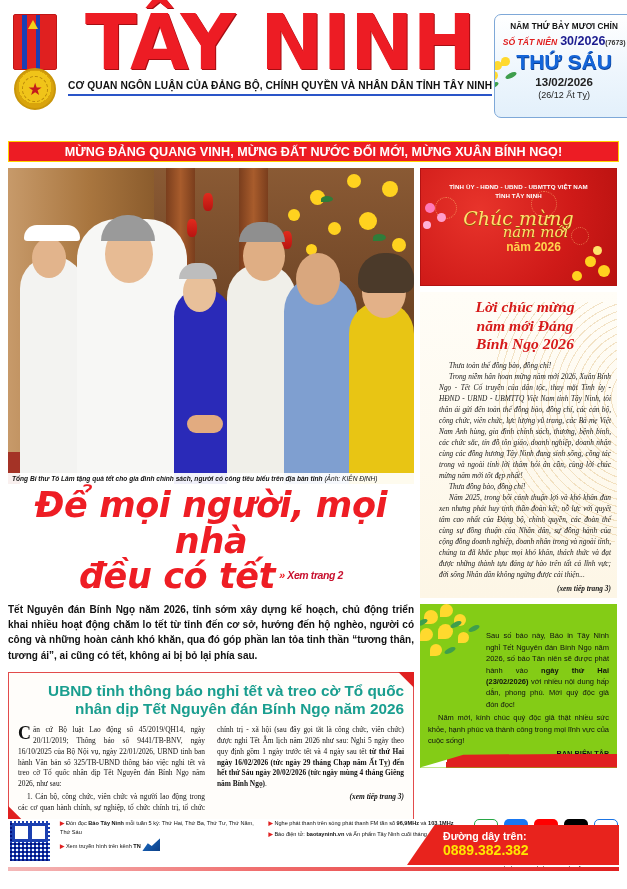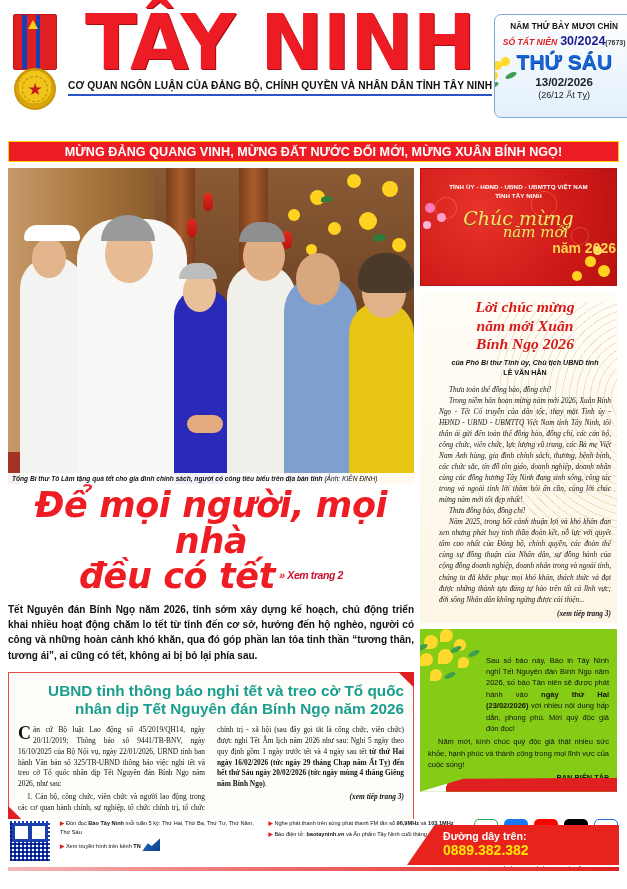--- a/index.html
+++ b/index.html
@@ -298,22 +298,22 @@
     font-family: "DejaVu Serif", serif;
     font-style: italic;
     font-size: 19px;
     margin-top: 8px;
     line-height: 0.95;
     text-shadow: 0 1px 0 #8a5b00;
   }
   .gc-script .small { display:block; font-size: 15px; margin-left: 34px; margin-top: -2px;}
   .gc-year {
     position: relative; z-index: 3;
-    text-align: right; color: #ffd34d;
-    font-size: 14px; font-weight: 700;
+    text-align: center; color: #ffd34d;
+    font-size: 12px; font-weight: 700;
     margin-top: 1px; margin-left: 30px;
   }
   .gc-fw { position:absolute; border-radius:50%; border:1px dotted rgba(255,200,120,.55); z-index:1;}
   .gc-bl { position:absolute; border-radius:50%; z-index:2; }
 
   .right-article {
     margin-top: 6px;
     position: relative;
     background: linear-gradient(180deg,#fffdf7 0%, #fdf6e6 100%);
     padding: 6px 6px 4px 19px;
@@ -481,21 +481,21 @@
         
         
         
         
         
         
       </div>
       <div class="db-l1">NĂM THỨ BẢY MƯƠI CHÍN</div>
       <div class="db-l2">
         <span class="tn">SỐ TẤT NIÊN</span>
-        <span class="num">30/2024</span><span class="paren">(7673)</span>
+        <span class="num">30/2026</span><span class="paren">(7673)</span>
       </div>
       <div class="db-l3">THỨ SÁU</div>
       <div class="db-l4">13/02/2026</div>
       <div class="db-l5">(26/12 Ất Tỵ)</div>
     </div>
   </div>
 
   <div class="slogan">MỪNG ĐẢNG QUANG VINH, MỪNG ĐẤT NƯỚC ĐỔI MỚI, MỪNG XUÂN BÍNH NGỌ!</div>
 
   <div class="sheet">
@@ -596,26 +596,22 @@
           <span>Chúc mừng</span>
           <span class="small">năm mới</span>
         </div>
         <div class="gc-year">năm 2026</div>
       </div>
 
       <div class="right-article">
         <div class="ra-watermark"></div>
         <div class="ra-title">
           <div>Lời chúc mừng</div>
-          <div>năm mới Xuân</div>
+          <div>năm mới Đảng</div>
           <div>Bính Ngọ 2026</div>
-        </div>
-        <div class="ra-byline">
-          <span>của Phó Bí thư Tỉnh ủy, Chủ tịch UBND tỉnh</span>
-          <span class="name">LÊ VĂN HẲN</span>
         </div>
         <div class="ra-body">
           <p>Thưa toàn thể đồng bào, đồng chí!</p>
           <p>Trong niềm hân hoan mừng năm mới 2026, Xuân Bính Ngọ - Tết Cổ truyền của dân tộc, thay mặt Tỉnh ủy - HĐND - UBND - UBMTTQ Việt Nam tỉnh Tây Ninh, tôi thân ái gửi đến toàn thể đồng bào, đồng chí, các cán bộ, công chức, viên chức, lực lượng vũ trang, các Bà mẹ Việt Nam Anh hùng, gia đình chính sách, thương, bệnh binh, các chức sắc, tín đồ tôn giáo, doanh nghiệp, doanh nhân cùng các đồng hương Tây Ninh đang sinh sống, công tác trong và ngoài tỉnh lời thăm hỏi ân cần, cùng lời chúc mừng năm mới tốt đẹp nhất!</p>
           <p>Thưa đồng bào, đồng chí!</p>
           <p>Năm 2025, trong bối cảnh thuận lợi và khó khăn đan xen nhưng phát huy tinh thần đoàn kết, nỗ lực với quyết tâm cao nhất của Đảng bộ, chính quyền, các đoàn thể cùng sự đồng thuận của Nhân dân, sự đồng hành của cộng đồng doanh nghiệp, doanh nhân trong và ngoài tỉnh, chúng ta đã khắc phục mọi khó khăn, thách thức và đạt được những thành tựu đáng tự hào trên tất cả lĩnh vực; đời sống Nhân dân không ngừng được cải thiện...</p>
           <span class="ra-cont">(xem tiếp trang 3)</span>
         </div>
       </div>
 

